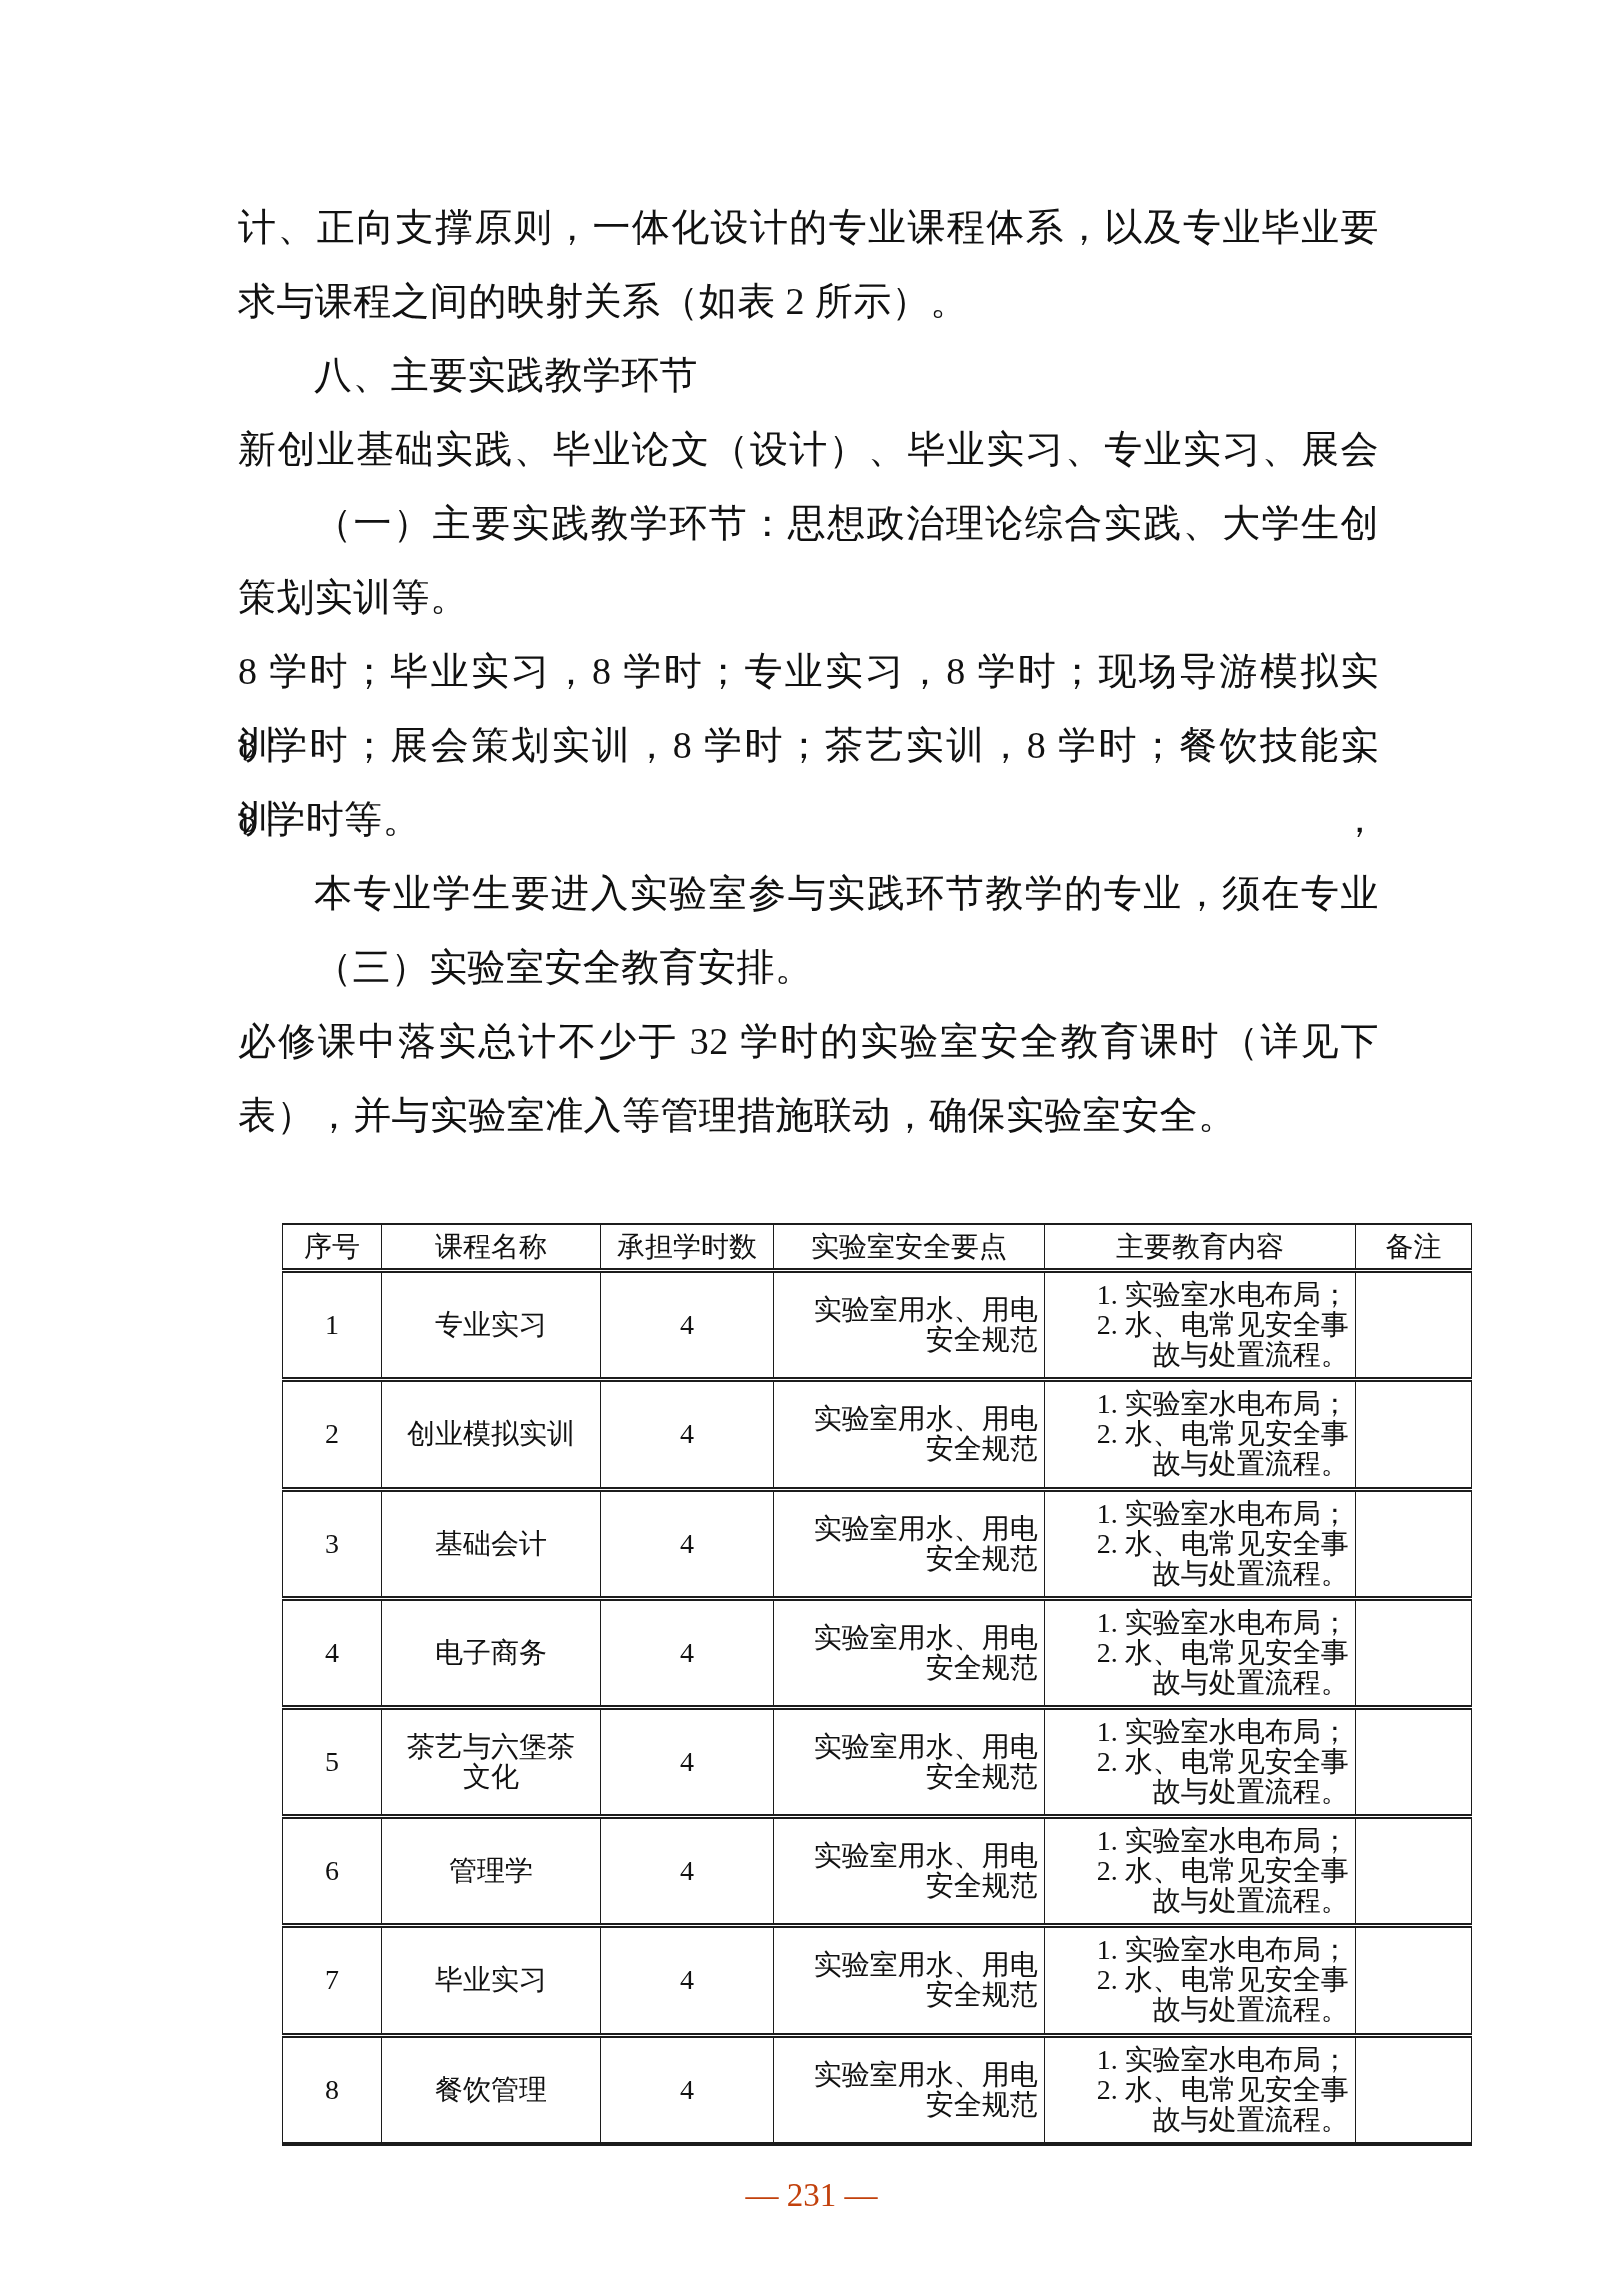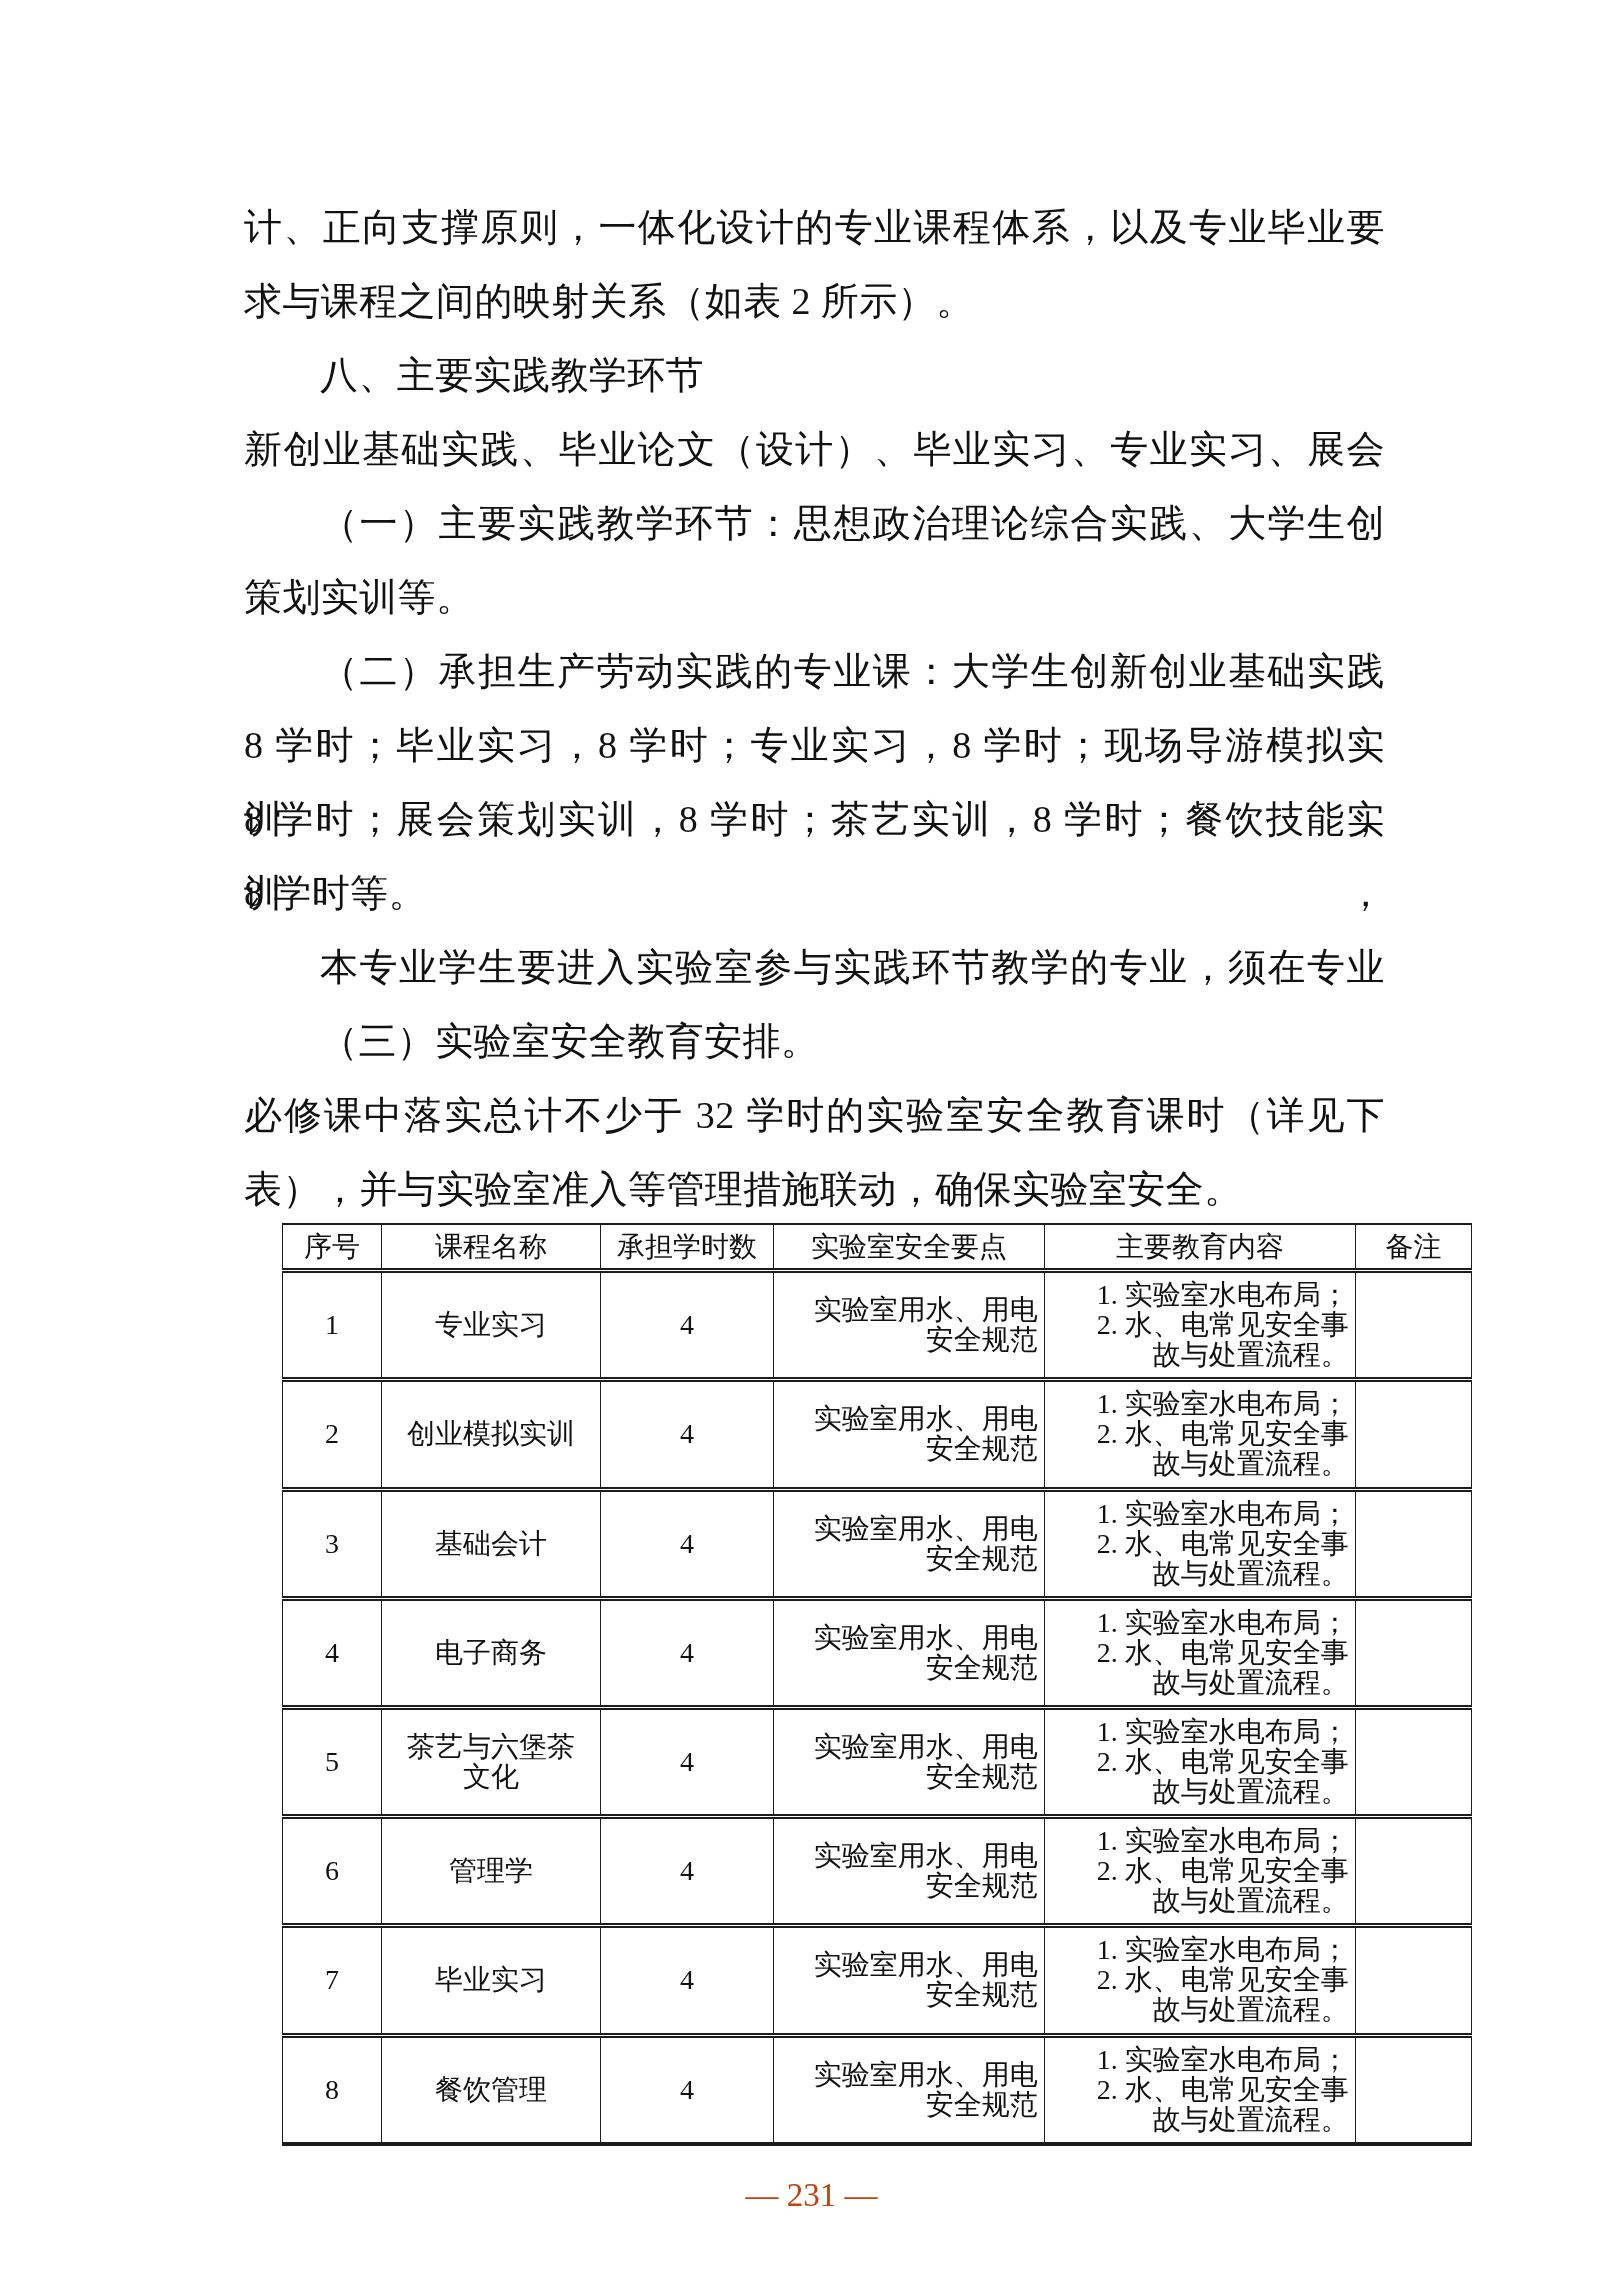--- a/index.html
+++ b/index.html
@@ -1,21 +1,21 @@
 <!DOCTYPE html>
 <html style="font-size:12.7px"><head>
 <meta charset="utf-8">
 <style>
   html,body { margin:0; padding:0; background:#ffffff; }
   .page {
     position:relative; width:1623px; height:2295px; background:#ffffff;
     color:#111111; font-family:"Liberation Serif","DejaVu Serif",serif;
     overflow:hidden;
   }
-  .content { position:absolute; left:244px; top:190px; width:1141px; }
+  .content { position:absolute; left:238px; top:190px; width:1141px; }
   .bodyline {
     font-size:38px; line-height:74px; height:74px;
     text-align:left; letter-spacing:0.4px; white-space:normal;
   }
   .bodyline.fill { text-align:justify; text-align-last:justify; }
   .bodyline.indent { padding-left:76px; }
   .doc-table { position:absolute; left:246px; top:1223px;padding-left:36px; }
   table.safety {
     border-collapse:collapse; table-layout:fixed; width:1189px;
     border-top:2.4px solid #1c1c1c; border-bottom:4.8px solid #1c1c1c;
@@ -41,21 +41,20 @@
 
 <div class="page">
 
   <div class="content" id="body-text">
       <div class="bodyline fill">计、正向支撑原则，一体化设计的专业课程体系，以及专业毕业要</div>
       <div class="bodyline">求与课程之间的映射关系（如表 2 所示）。</div>
       <div class="bodyline indent">八、主要实践教学环节</div>
       <div class="bodyline fill">新创业基础实践、毕业论文（设计）、毕业实习、专业实习、展会</div>
       <div class="bodyline fill indent">（一）主要实践教学环节：思想政治理论综合实践、大学生创</div>
       <div class="bodyline">策划实训等。</div>
-      <div class="bodyline fill indent">（二）承担生产劳动实践的专业课：大学生创新创业基础实践</div>
       <div class="bodyline fill">8 学时；毕业实习，8 学时；专业实习，8 学时；现场导游模拟实训，</div>
       <div class="bodyline fill">8 学时；展会策划实训，8 学时；茶艺实训，8 学时；餐饮技能实训，</div>
       <div class="bodyline">8 学时等。</div>
       <div class="bodyline fill indent">本专业学生要进入实验室参与实践环节教学的专业，须在专业</div>
       <div class="bodyline indent">（三）实验室安全教育安排。</div>
       <div class="bodyline fill">必修课中落实总计不少于 32 学时的实验室安全教育课时（详见下</div>
       <div class="bodyline">表），并与实验室准入等管理措施联动，确保实验室安全。</div>
     </div>
 
   <div class="doc-table">

